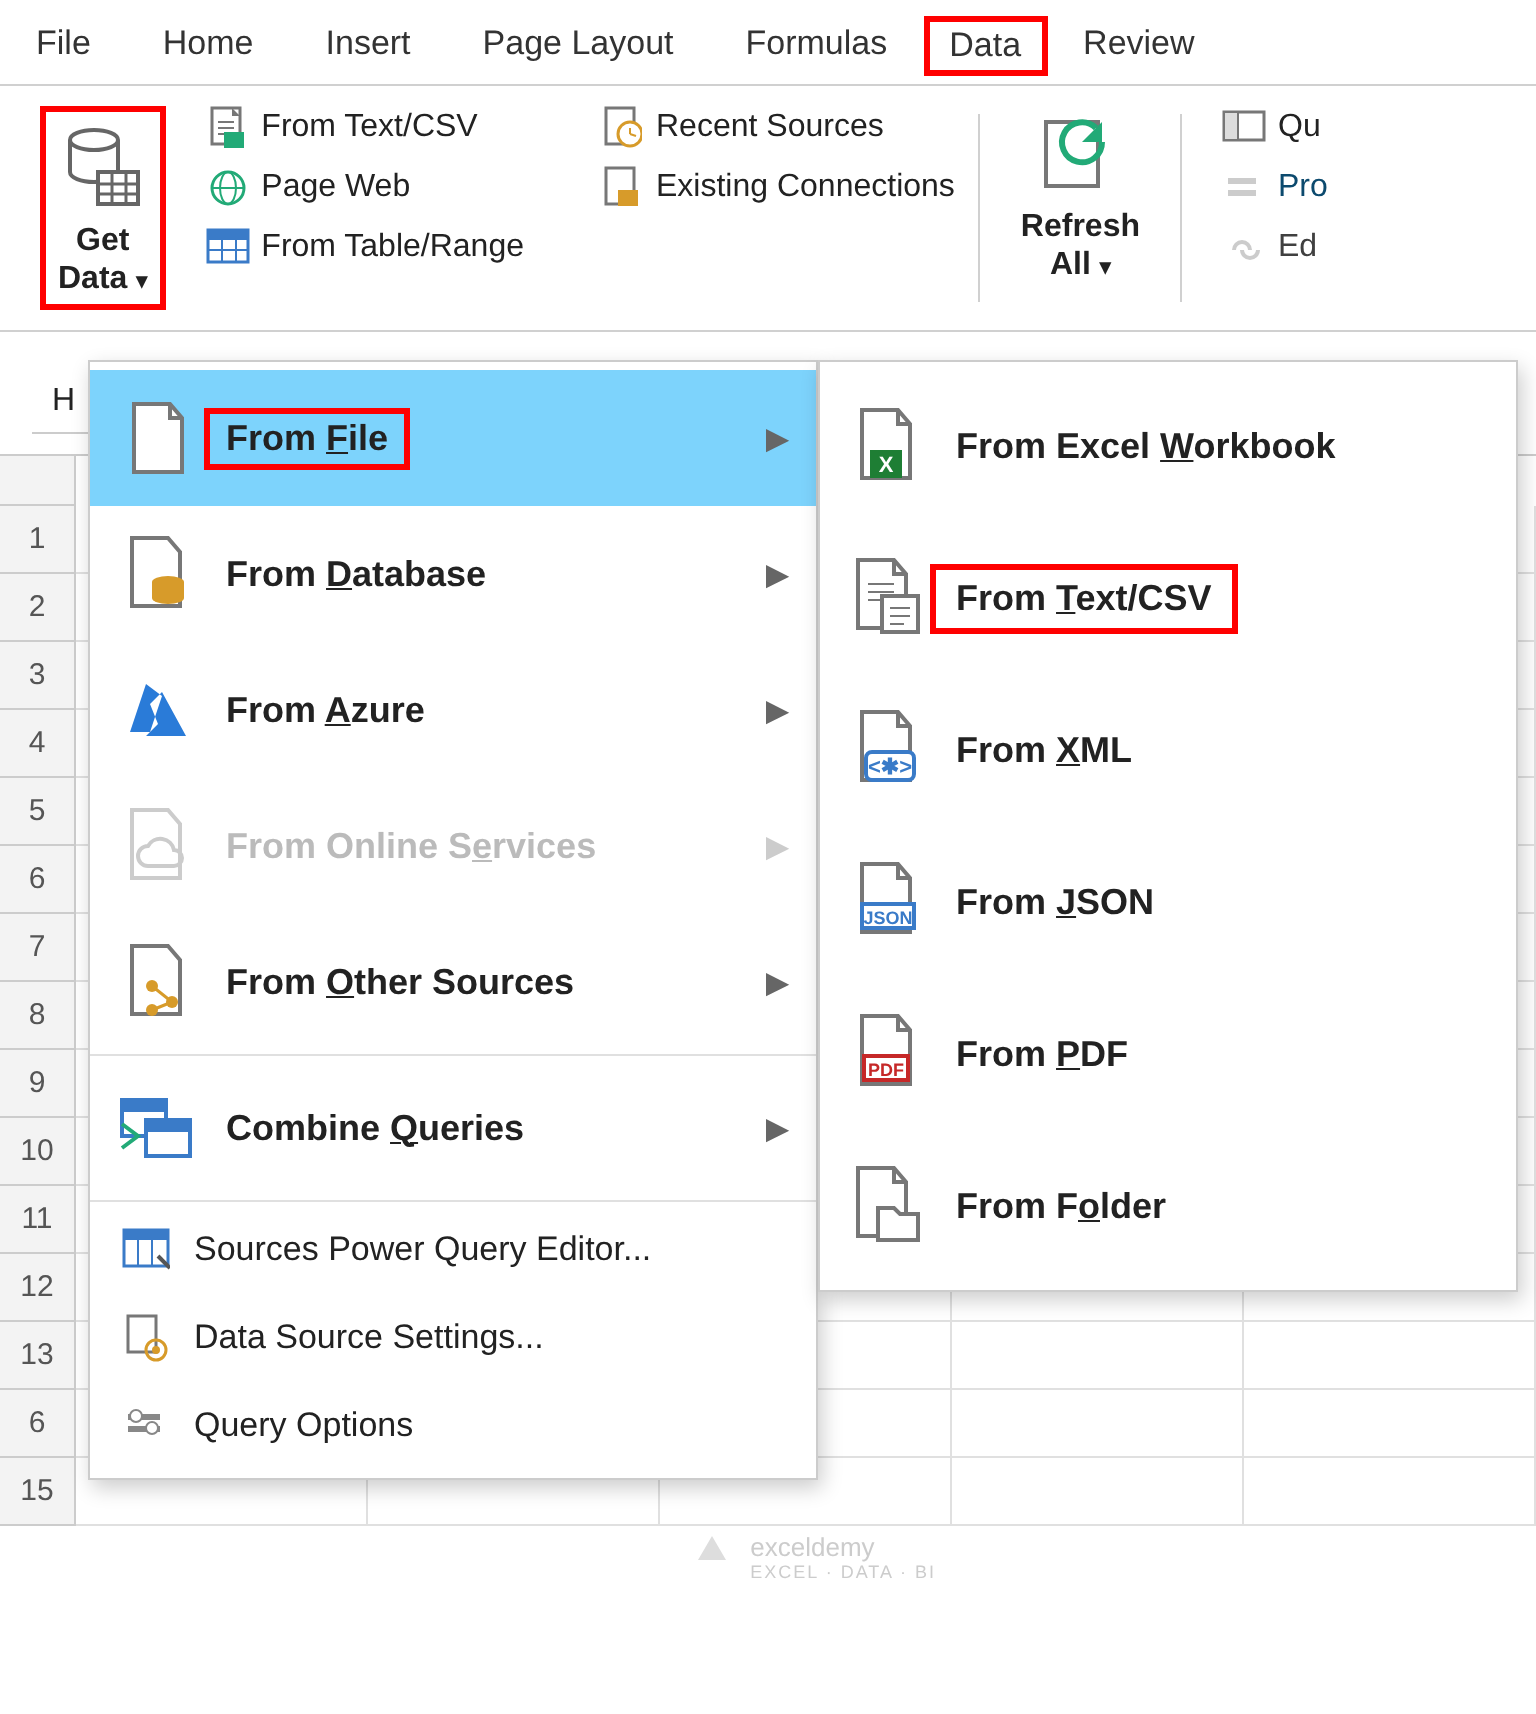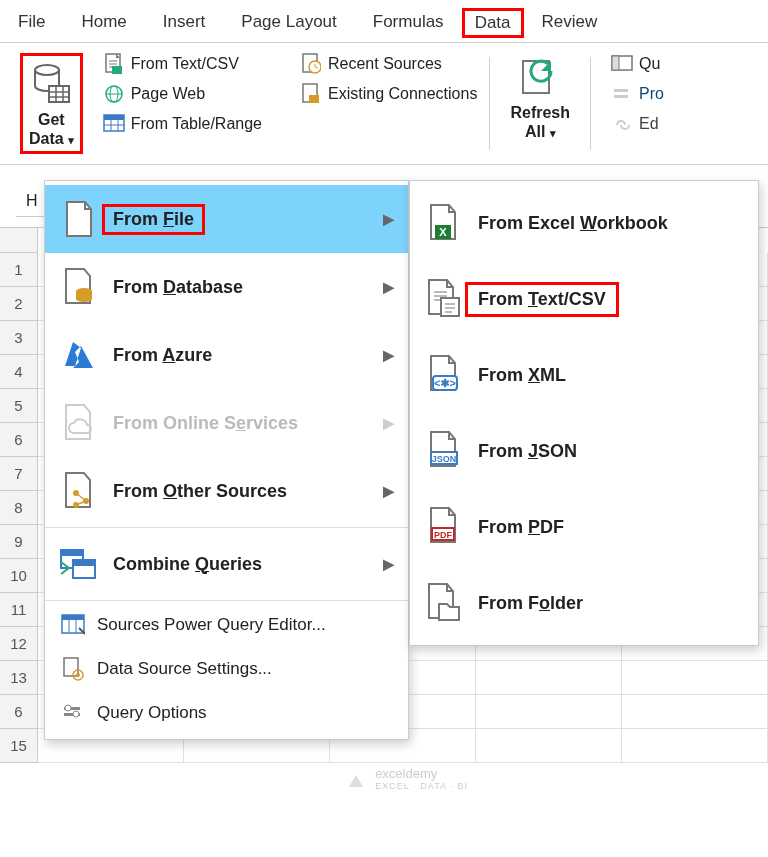--- a/index.html
+++ b/index.html
@@ -228,21 +228,21 @@
 
   .underline-first { text-decoration: underline; text-decoration-thickness: 1px; }
 
   .watermark {
     position: absolute;
     right: 300px;
     bottom: 66px;
     color: #ccc;
     font-size: 13px;
     display: flex;
-    align-items: flex-end;
+    align-items: flex-start;
     gap: 10px;
     z-index: 1;
   }
   .watermark .sub { font-size: 9px; letter-spacing: 1px; }
 </style>
 </head>
 <body>
 
 <div class="tabs">
   <div class="tab">File</div>

